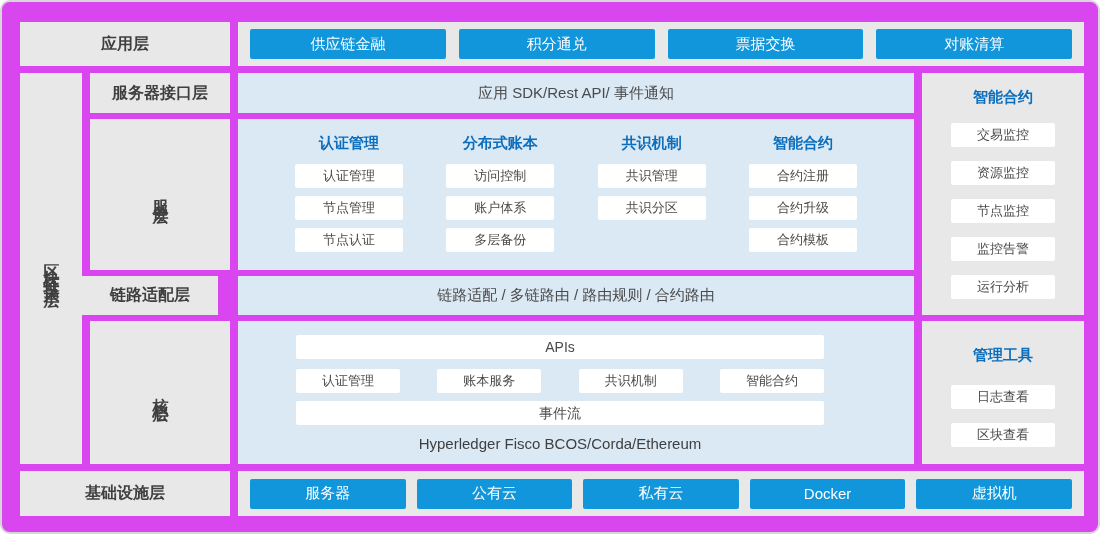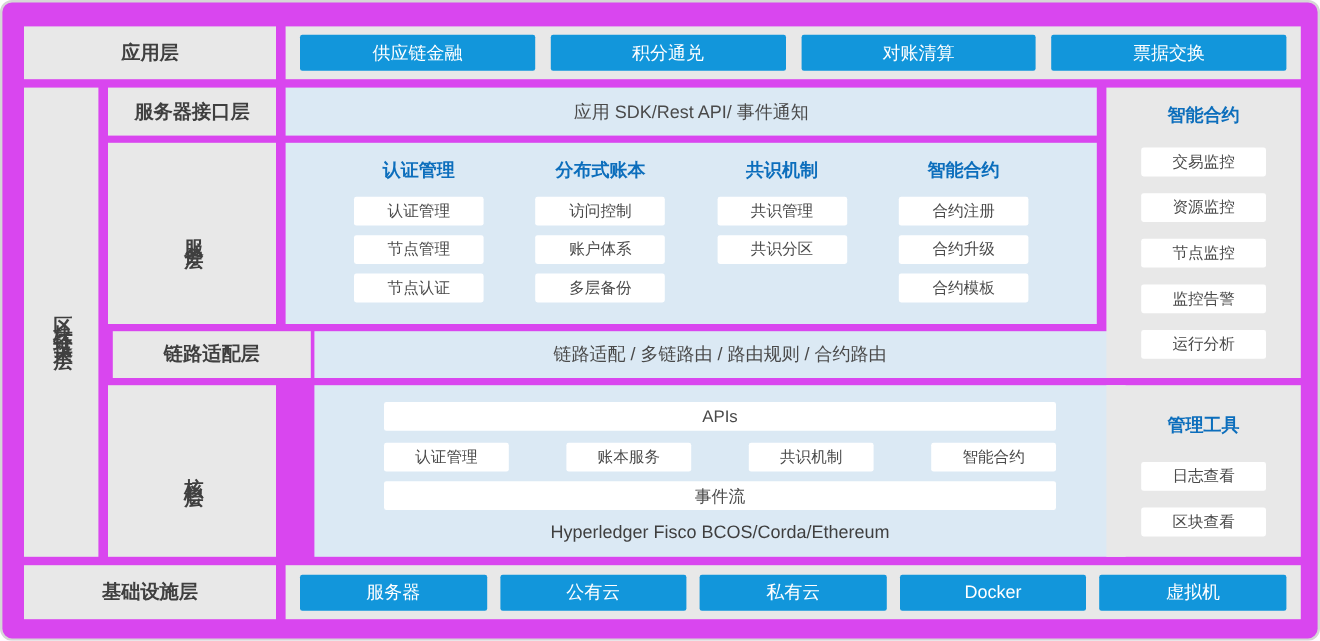--- a/index.html
+++ b/index.html
@@ -48,21 +48,21 @@
   .svc-col{width:108px;display:flex;flex-direction:column;align-items:center;}
   .col-head{
     color:var(--hblue,#0c6ebc);font-weight:bold;font-size:15px;
     height:22px;line-height:22px;margin-bottom:10px;white-space:nowrap;
   }
   .wbox{
     background:#ffffff;width:100%;height:24px;line-height:24px;
     text-align:center;font-size:13px;color:#4a4a4a;border-radius:2px;
     margin-bottom:8px;
   }
-  .core-panel{padding:14px 58px 0 58px;margin-left:24px;}
+  .core-panel{padding:14px 90px 0 58px;}
   .core-bar{
     height:24px;line-height:24px;background:#ffffff;border-radius:2px;
     text-align:center;font-size:14px;color:#4a4a4a;
   }
   .core-row{display:flex;justify-content:space-between;margin:10px 0 8px 0;}
   .core-row .wbox{width:104px;margin-bottom:0;}
   .platforms{
     margin-top:10px;text-align:center;font-size:15px;color:#3f3f3f;
   }
   .side-panel{display:flex;flex-direction:column;align-items:center;}
@@ -77,33 +77,33 @@
 </style>
 </head>
 <body>
 
 <div class="stage">
 
   <div class="abs gray layer-label" style="left:18px;top:20px;width:210px;height:44px;">应用层</div>
   <div class="abs gray strip" style="left:236px;top:20px;width:846px;height:44px;">
     <div class="btn">供应链金融</div>
     <div class="btn">积分通兑</div>
+    <div class="btn">票据交换</div>
     <div class="btn">对账清算</div>
-    <div class="btn">票据交换</div>
   </div>
 
   <div class="abs gray layer-label" style="left:18px;top:71px;width:62px;height:391px;">
     <span class="vert-text">区块链技术层</span>
   </div>
 
   <div class="abs gray layer-label" style="left:88px;top:71px;width:140px;height:40px;">服务器接口层</div>
   <div class="abs gray layer-label" style="left:88px;top:117px;width:140px;height:151px;">
     <span class="vert-text" style="letter-spacing:5px;">服务层</span>
   </div>
-  <div class="abs gray layer-label" style="left:92px;top:274px;width:165px;height:39px;">链路适配层</div>
+  <div class="abs gray layer-label" style="left:80px;top:274px;width:136px;height:39px;">链路适配层</div>
   <div class="abs gray layer-label" style="left:88px;top:319px;width:140px;height:143px;">
     <span class="vert-text" style="letter-spacing:5px;">核心层</span>
   </div>
 
   <div class="abs lblue bar" style="left:236px;top:71px;width:676px;height:40px;">应用 SDK/Rest API/ 事件通知</div>
 
   <div class="abs lblue svc-panel" style="left:236px;top:117px;width:676px;height:151px;">
     <div class="svc-col">
       <div class="col-head">认证管理</div>
       <div class="wbox">认证管理</div>
@@ -122,21 +122,21 @@
       <div class="wbox">共识分区</div>
     </div>
     <div class="svc-col">
       <div class="col-head">智能合约</div>
       <div class="wbox">合约注册</div>
       <div class="wbox">合约升级</div>
       <div class="wbox">合约模板</div>
     </div>
   </div>
 
-  <div class="abs lblue bar" style="left:236px;top:274px;width:676px;height:39px;margin-left:24px;">链路适配 / 多链路由 / 路由规则 / 合约路由</div>
+  <div class="abs lblue bar" style="left:236px;top:274px;width:676px;height:39px;">链路适配 / 多链路由 / 路由规则 / 合约路由</div>
 
   <div class="abs lblue core-panel" style="left:236px;top:319px;width:676px;height:143px;">
     <div class="core-bar">APIs</div>
     <div class="core-row">
       <div class="wbox">认证管理</div>
       <div class="wbox">账本服务</div>
       <div class="wbox">共识机制</div>
       <div class="wbox">智能合约</div>
     </div>
     <div class="core-bar">事件流</div>

